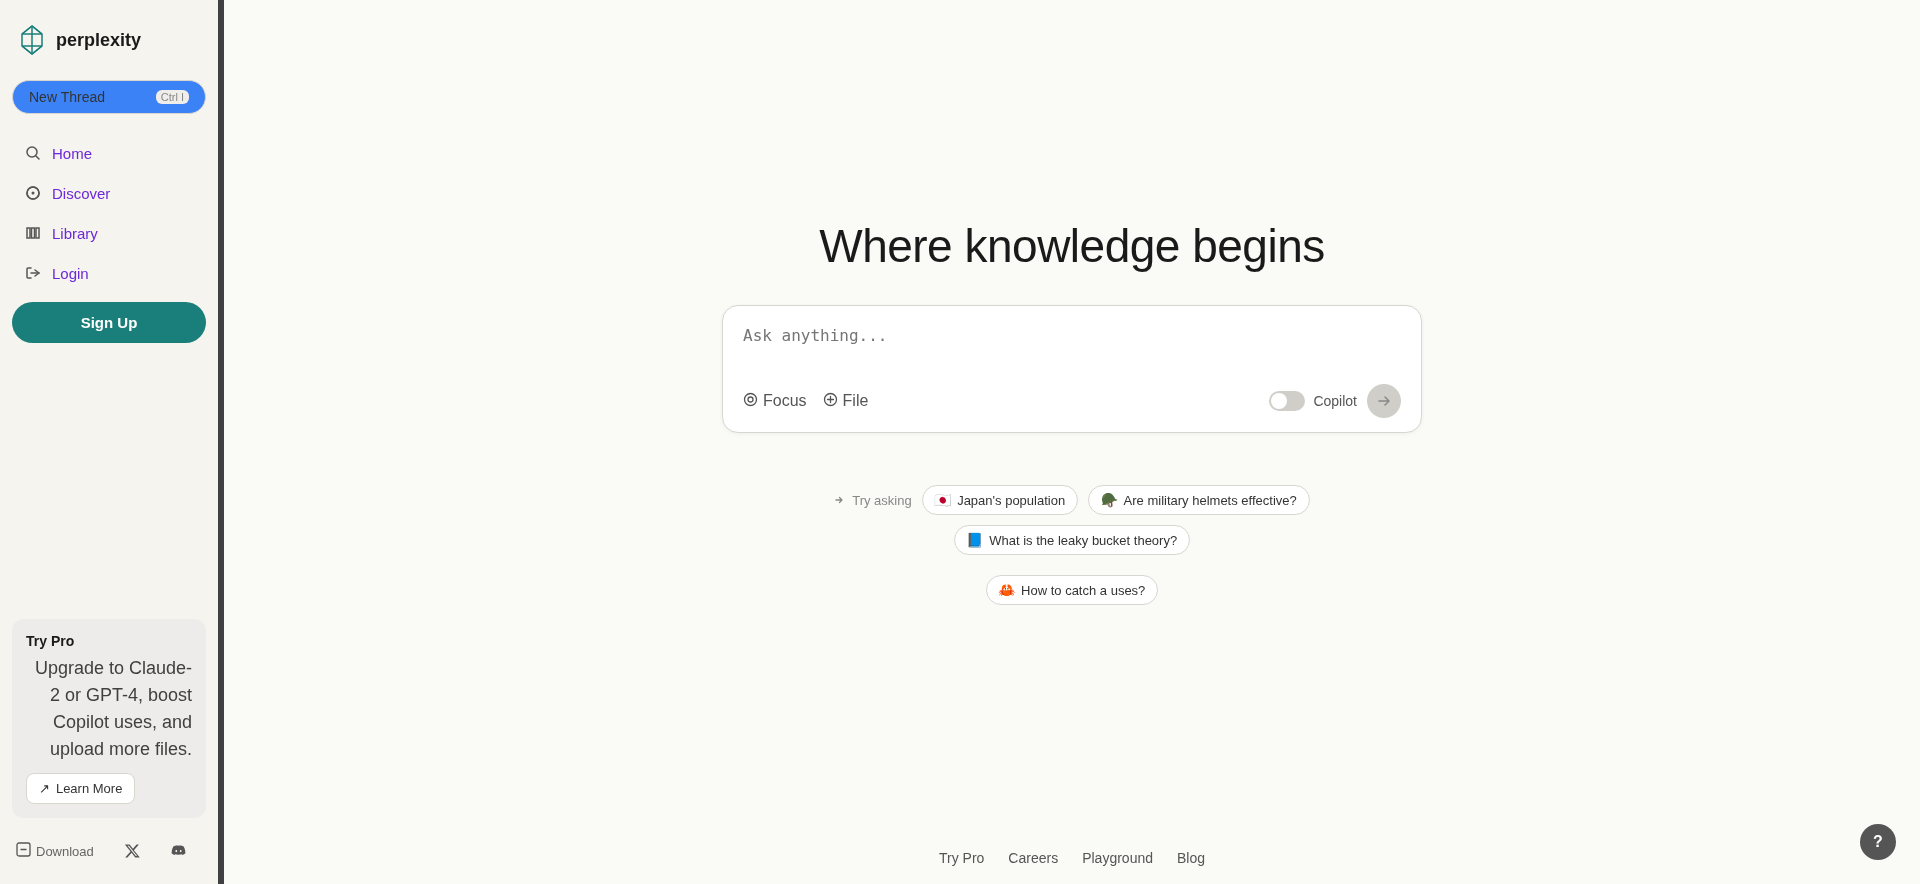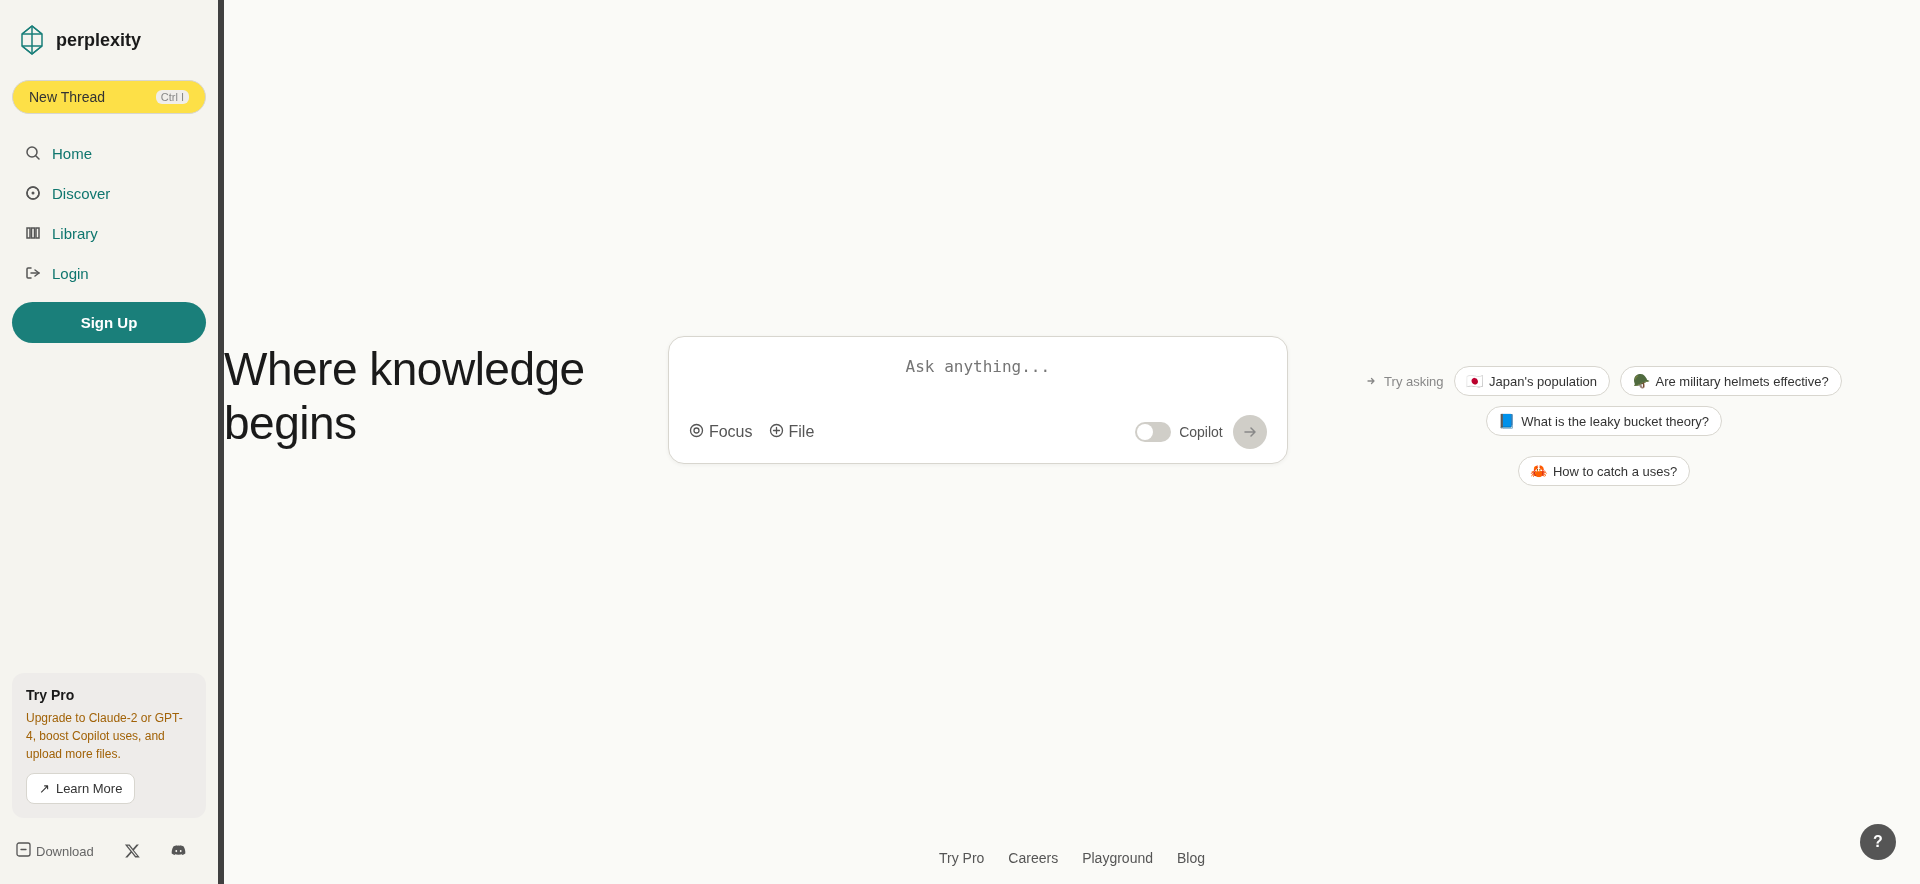--- a/index.html
+++ b/index.html
@@ -39,21 +39,21 @@
     .logo-text {
       font-size: 18px;
       font-weight: 600;
       color: #1a1a1a;
     }
 
     .new-thread-btn {
       display: flex;
       align-items: center;
       gap: 24px;
-      background: #fde047;
+      background: #3b82f6;
       border: 1px solid #d8d6cf;
       border-radius: 20px;
       padding: 8px 16px;
       cursor: pointer;
       font-size: 14px;
       color: #333;
       margin-bottom: 20px;
       width: 100%;
       justify-content: space-between;
     }
@@ -67,21 +67,21 @@
     }
 
     .nav-item {
       display: flex;
       align-items: center;
       gap: 10px;
       padding: 10px 12px;
       border-radius: 8px;
       cursor: pointer;
       font-size: 15px;
-      color: #0f766e;
+      color: #6d28d9;
       margin-bottom: 2px;
     }
 
     .nav-icon {
       width: 18px;
       height: 18px;
       display: flex;
       align-items: center;
       justify-content: center;
       color: #555;
@@ -112,24 +112,25 @@
     }
 
     .try-pro-title {
       font-size: 14px;
       font-weight: 700;
       color: #1a1a1a;
       margin-bottom: 6px;
     }
 
     .try-pro-desc {
-      font-size: 12px;
-      color: #a16207;
+      font-size: 18px;
+      color: #404040;
       line-height: 1.5;
       margin-bottom: 10px;
+      text-align: right;
     }
 
     .learn-more-btn {
       display: flex;
       align-items: center;
       gap: 6px;
       background: #fff;
       border: 1px solid #d8d6cf;
       border-radius: 8px;
       padding: 7px 12px;
@@ -163,21 +164,21 @@
       justify-content: center;
       color: #555;
       cursor: pointer;
     }
 
     
     .main-content {
       flex: 1;
       background: #fafaf7;
       display: flex;
-      flex-direction: row;
+      flex-direction: column;
       align-items: center;
       justify-content: center;
       position: relative;
       padding-bottom: 60px;
     }
 
     .hero-title {
       font-size: 46px;
       font-weight: 500;
       color: #1a1a1a;
@@ -197,21 +198,20 @@
 
     .search-input {
       width: 100%;
       border: none;
       outline: none;
       font-size: 16px;
       color: #888;
       background: transparent;
       margin-bottom: 16px;
       resize: none;
-      text-align: center;
     }
 
     .search-toolbar {
       display: flex;
       align-items: center;
       justify-content: space-between;
     }
 
     .search-toolbar-left {
       display: flex;

